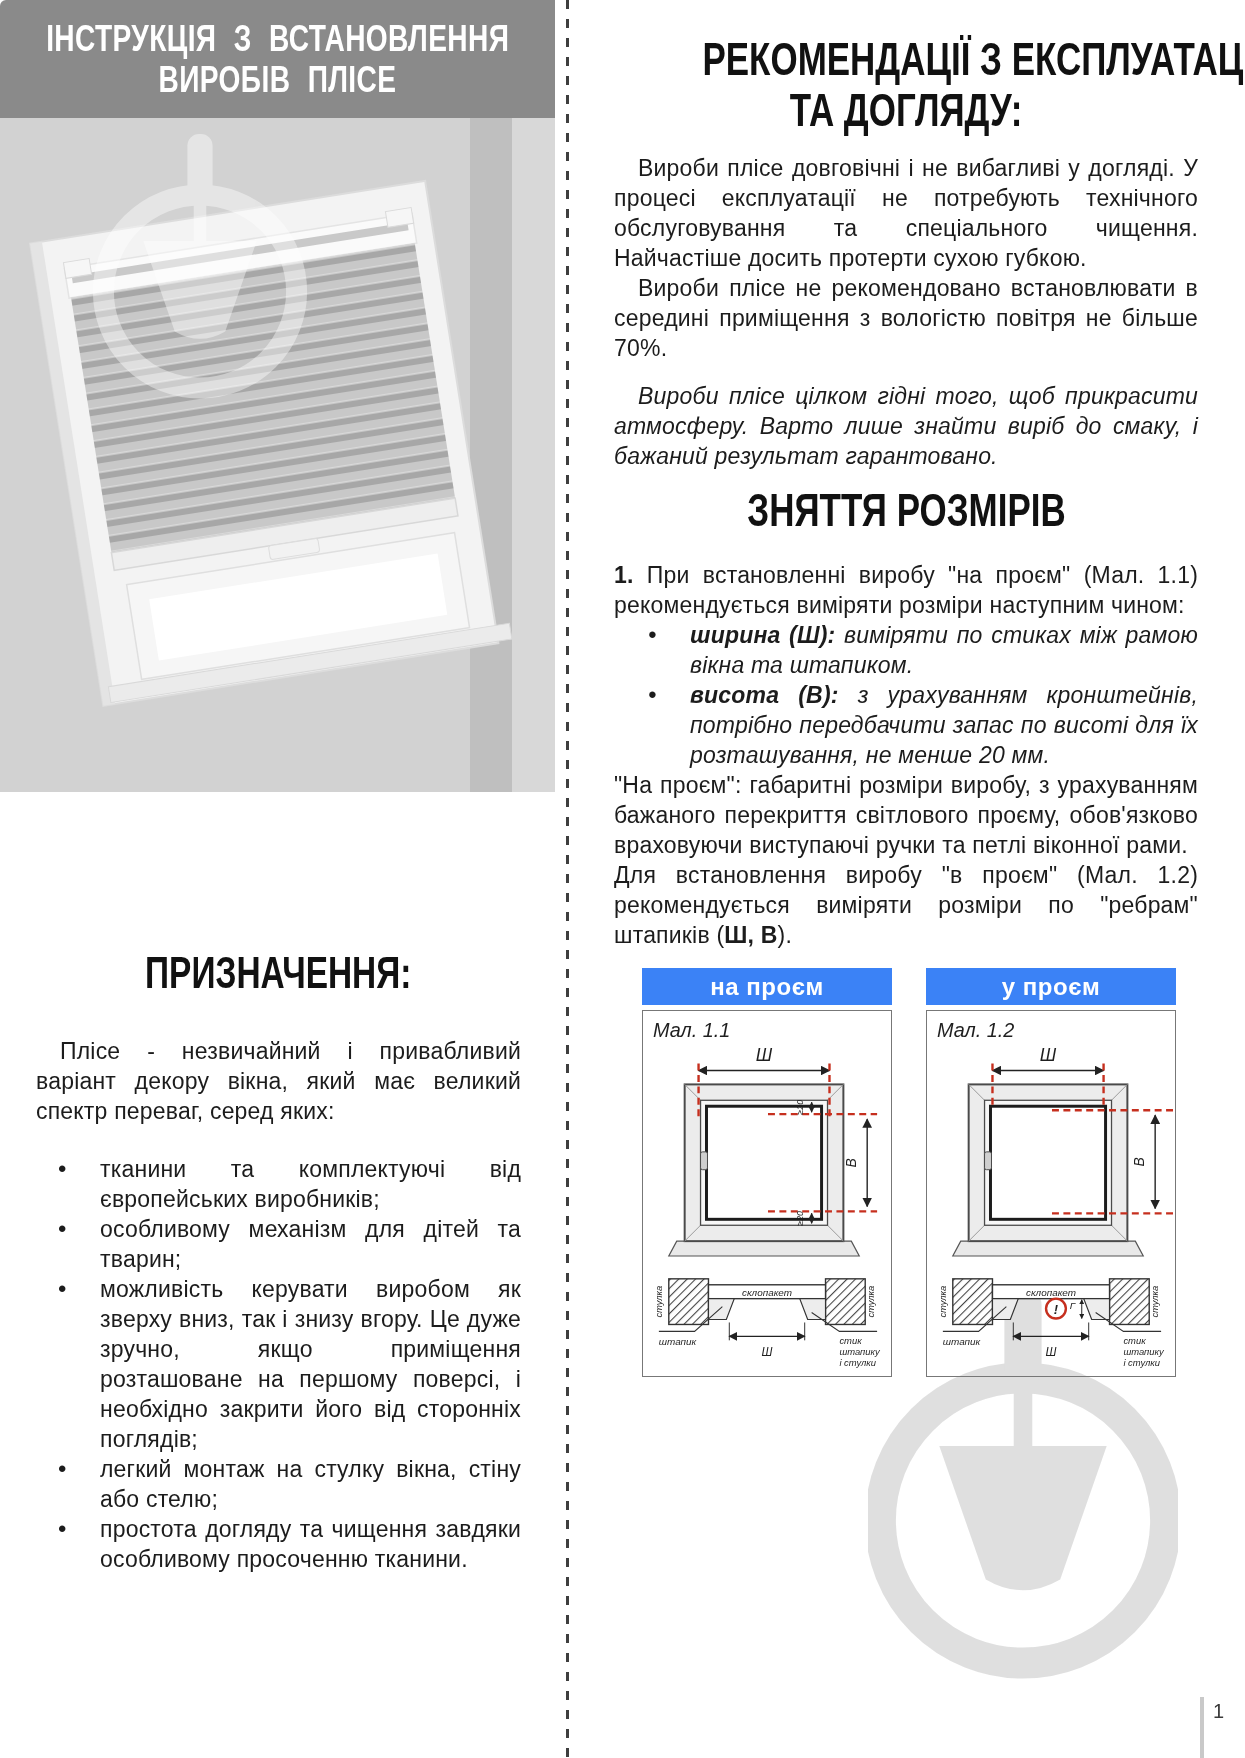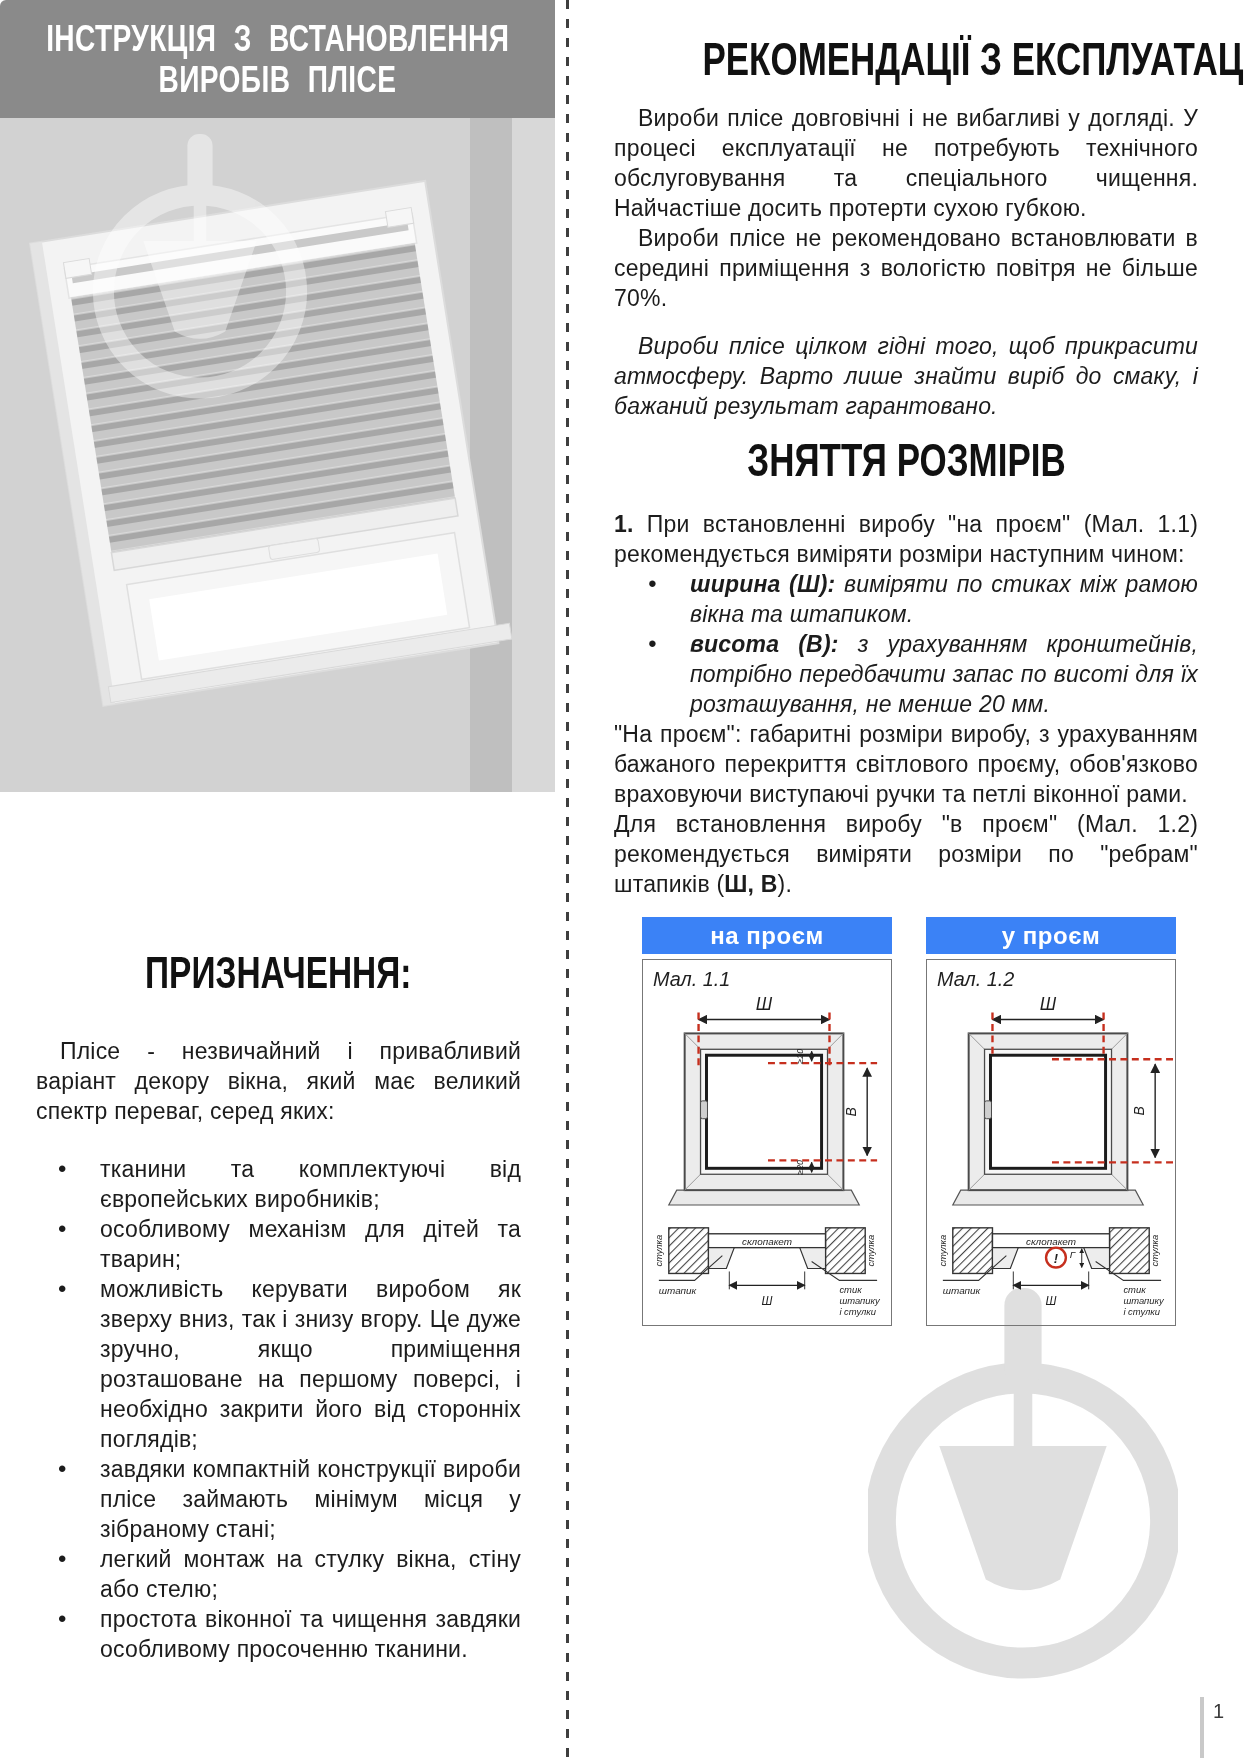--- a/index.html
+++ b/index.html
@@ -109,40 +109,40 @@
       </svg>
     </figure>
 
     <section class="purpose">
       <h2 class="h-cond"><span class="cond">ПРИЗНАЧЕННЯ:</span></h2>
       <p class="bodytxt ind">Плісе - незвичайний і привабливий варіант декору вікна, який має великий спектр переваг, серед яких:</p>
       <ul class="blist">
         <li>тканини та комплектуючі від європейських виробників;</li>
         <li>особливому механізм для дітей та тварин;</li>
         <li>можливість керувати виробом як зверху вниз, так і знизу вгору. Це дуже зручно, якщо приміщення розташоване на першому поверсі, і необхідно закрити його від сторонніх поглядів;</li>
-        <li>завдяки компактній конструкції вироби плісе займають мінімум місця у зібраному стані;</li>
         <li>легкий монтаж на стулку вікна, стіну або стелю;</li>
-        <li>простота віконної та чищення завдяки особливому просоченню тканини.</li>
+        <li>простота догляду та чищення завдяки особливому просоченню тканини.</li>
       </ul>
     </section>
   </aside>
 
   <div class="col-sep"></div>
 
   <main class="col-right">
 
     <svg class="wm-bottom" viewBox="0 0 200 260">
       <circle cx="100" cy="150" r="92" fill="none" stroke="currentColor" stroke-width="20"></circle>
       <rect x="88" y="0" width="24" height="64" rx="11" fill="currentColor"></rect>
       <rect x="94" y="60" width="12" height="42" fill="currentColor"></rect>
       <path d="M46,102 L154,102 L124,188 Q100,202 76,188 Z" fill="currentColor"></path>
     </svg>
 
     <h1 class="care-head h-cond">
       <span class="line"><span class="cond">РЕКОМЕНДАЦІЇ З ЕКСПЛУАТАЦІЇ</span></span>
+      <span class="line"><span class="cond">ТА ДОГЛЯДУ:</span></span>
     </h1>
 
     <p class="bodytxt ind p1">Вироби плісе довговічні і не вибагливі у догляді. У процесі експлуатації не потребують технічного обслуговування та спеціального чищення. Найчастіше досить протерти сухою губкою.</p>
     <p class="bodytxt ind">Вироби плісе не рекомендовано встановлювати в середині приміщення з вологістю повітря не більше 70%.</p>
     <p class="bodytxt ind p3">Вироби плісе цілком гідні того, щоб прикрасити атмосферу. Варто лише знайти виріб до смаку, і бажаний результат гарантовано.</p>
 
     <h2 class="h-cond sizing-head"><span class="cond">ЗНЯТТЯ РОЗМІРІВ</span></h2>
 
     <p class="bodytxt step"><b>1.</b> <span>При встановленні виробу "на проєм" (Мал. 1.1) рекомендується виміряти розміри наступним чином:</span></p>
 

